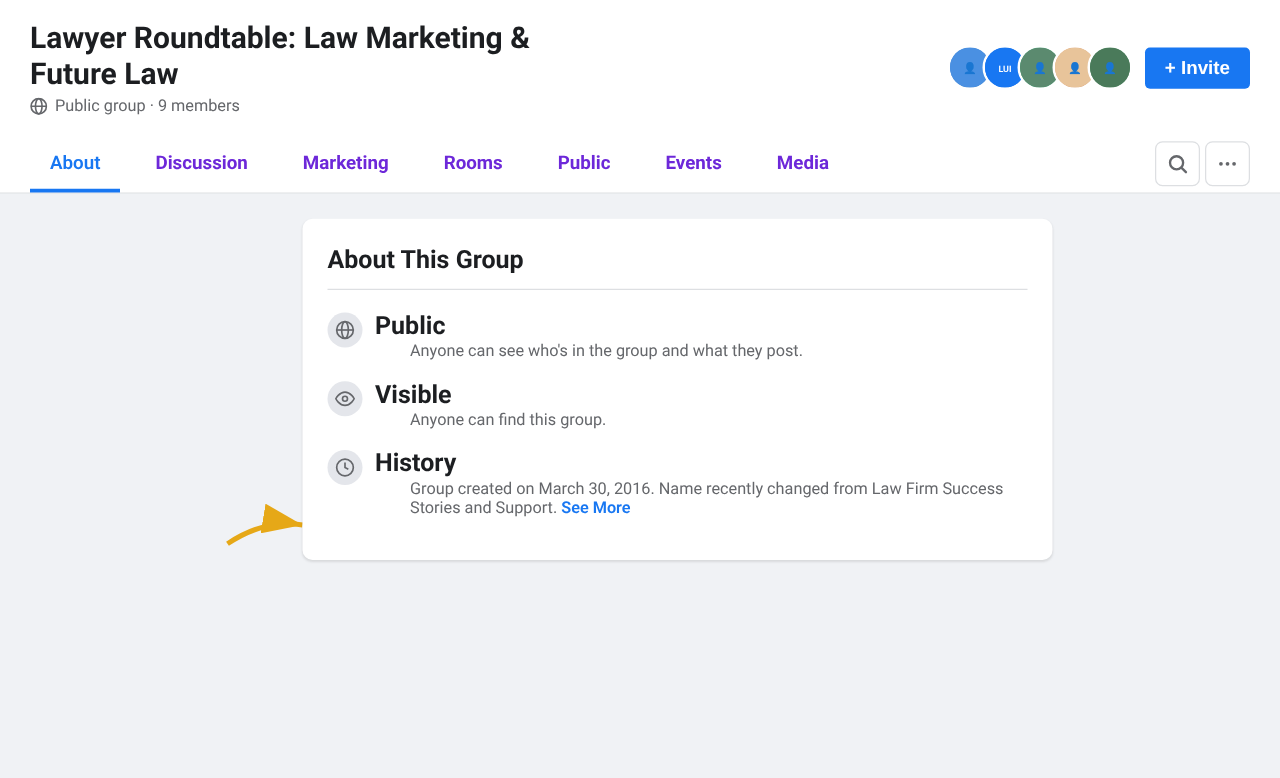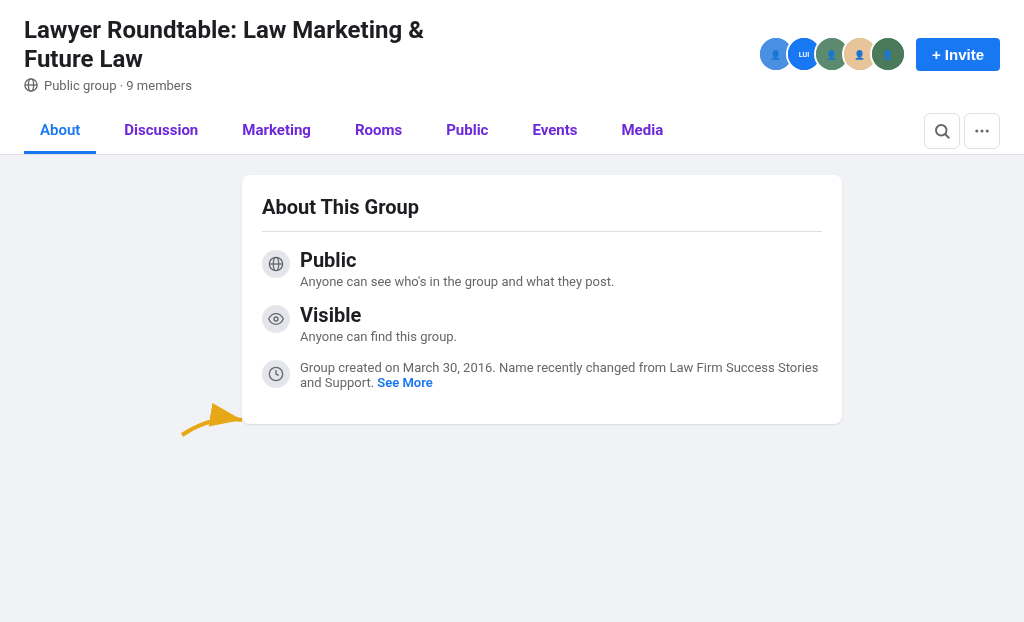--- a/index.html
+++ b/index.html
@@ -202,20 +202,21 @@
 
     .info-title {
       font-weight: 700;
       font-size: 20px;
     }
 
     .info-subtitle {
       font-size: 13px;
       color: #65676b;
       margin-top: 2px;
+      margin-left: 28px;
     }
 
     .page-wrapper {
       background: #f0f2f5;
       min-height: 622px;
     }
 
     .content-area {
       background: #f0f2f5;
       padding: 20px 40px;
@@ -364,20 +365,21 @@
 
 
         <div class="info-row">
           <div class="info-icon">
             <svg width="16" height="16" viewBox="0 0 24 24" fill="none" stroke="#65676b" stroke-width="2">
               <circle cx="12" cy="12" r="10"></circle>
               <polyline points="12 6 12 12 16 14"></polyline>
             </svg>
           </div>
           <div class="info-content">
+            <div class="info-title">History</div>
             <div class="info-subtitle">
               <span>Group created on March 30, 2016. Name recently changed from Law Firm Success Stories and Support.</span> <span class="see-more">See More</span>
             </div>
           </div>
         </div>
       </div>
     </div>
   </div>
 </div>
 

